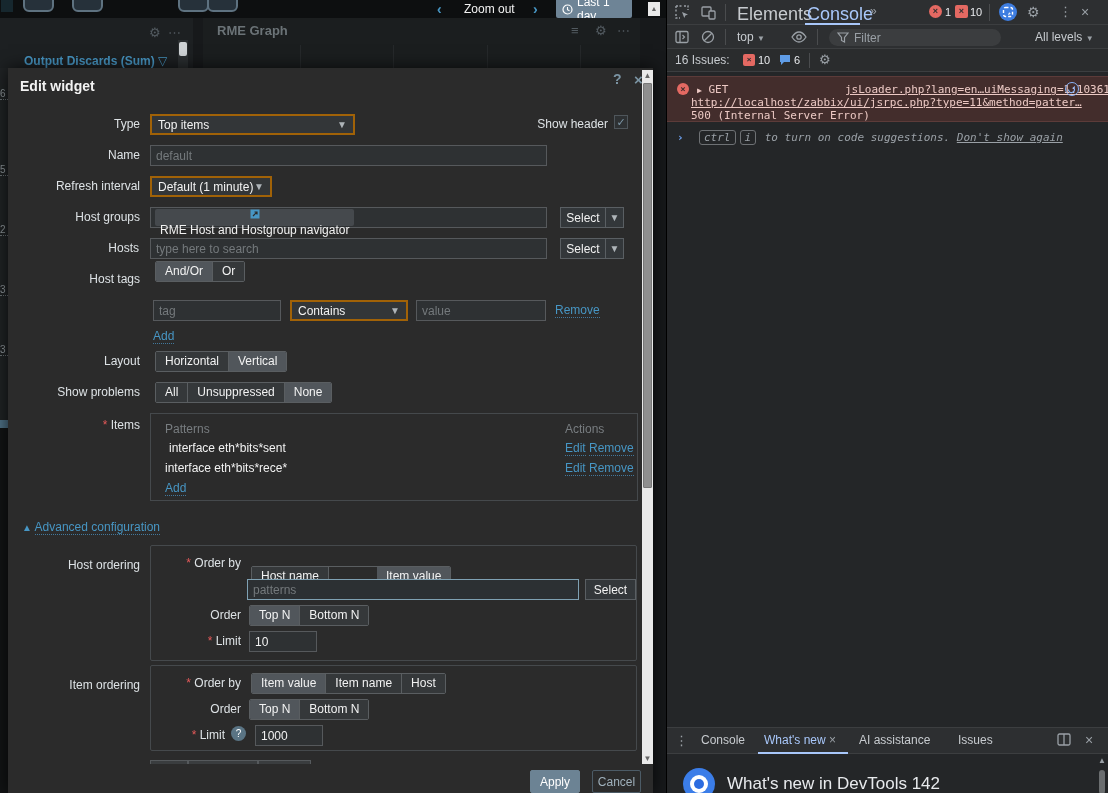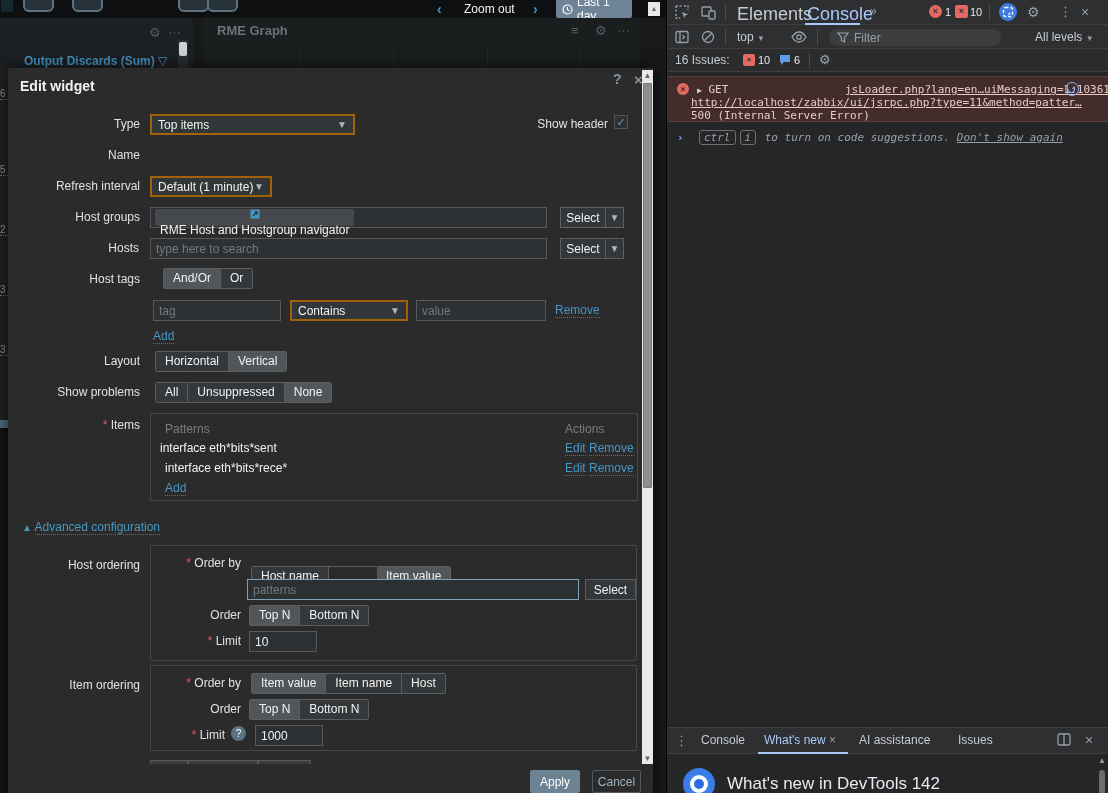--- a/index.html
+++ b/index.html
@@ -141,20 +141,21 @@
 
       <div class="lbl" style="left:2px;top:49px;">Type</div>
       <div class="sel" style="left:142px;top:46px;width:205px;">
         <span>Top items</span>
         <span class="car">▼</span>
       </div>
       <div class="abs" style="left:460px;top:49px;width:140px;text-align:right;color:#dde2e5;">Show header</div>
       <div class="chk" style="left:606px;top:47px;">✓</div>
 
       <div class="lbl" style="left:2px;top:80px;">Name</div>
+      <input class="inp" style="left: 142px; top: 77px; width: 397px;" placeholder="default">
 
       <div class="lbl" style="left:2px;top:111px;">Refresh interval</div>
       <div class="sel" style="left:142px;top:108px;width:122px;">
         <span>Default (1 minute)</span>
         <span class="car">▼</span>
       </div>
 
       <div class="lbl" style="left:2px;top:142px;">Host groups</div>
       <div class="inp" style="left:142px;top:139px;width:397px;padding:0 2px;">
         <span class="chip">
@@ -174,21 +175,21 @@
       </div>
 
       <div class="lbl" style="left:1px;top:173px;text-align:right;">Hosts</div>
       <input class="inp" style="left: 142px; top: 170px; width: 397px;" placeholder="type here to search">
       <div class="selgrp" style="left:552px;top:170px;">
         <span class="m">Select</span>
         <span class="c">▼</span>
       </div>
 
       <div class="lbl" style="left:2px;top:204px;">Host tags</div>
-      <div class="seg" style="left:147px;top:200px;margin-left:8px;">
+      <div class="seg" style="left:147px;top:193px;">
         <span class="on">And/Or</span>
         <span>Or</span>
       </div>
 
       <input class="inp" style="left: 145px; top: 232px; width: 128px;" placeholder="tag">
       <div class="sel" style="left:282px;top:232px;width:118px;">
         <span>Contains</span>
         <span class="car">▼</span>
       </div>
       <input class="inp" style="left: 408px; top: 232px; width: 130px;" placeholder="value">
@@ -205,21 +206,21 @@
       <div class="seg" style="left:147px;top:314px;">
         <span>All</span>
         <span>Unsuppressed</span>
         <span class="on">None</span>
       </div>
 
       <div class="lbl" style="left:2px;top:350px;"><span class="req">*</span> <span>Items</span></div>
       <div id="itemsbox">
         <div class="abs thead" style="left:14px;top:8px;">Patterns</div>
         <div class="abs thead" style="left:414px;top:8px;">Actions</div>
-        <div class="abs" style="left:9px;top:27px;">interface eth*bits*sent</div>
+        <div class="abs" style="left:18px;top:27px;">interface eth*bits*sent</div>
         <div class="abs link" style="left:414px;top:27px;">Edit</div>
         <div class="abs link" style="left:438px;top:27px;">Remove</div>
         <div class="abs" style="left:14px;top:47px;">interface eth*bits*rece*</div>
         <div class="abs link" style="left:414px;top:47px;">Edit</div>
         <div class="abs link" style="left:438px;top:47px;">Remove</div>
         <div class="abs link" style="left:14px;top:67px;">Add</div>
       </div>
 
       <div class="abs" style="left:14px;top:452px;color:#4796c4;font-size:12px;">
         <span style="font-size:10px;">▲</span>

